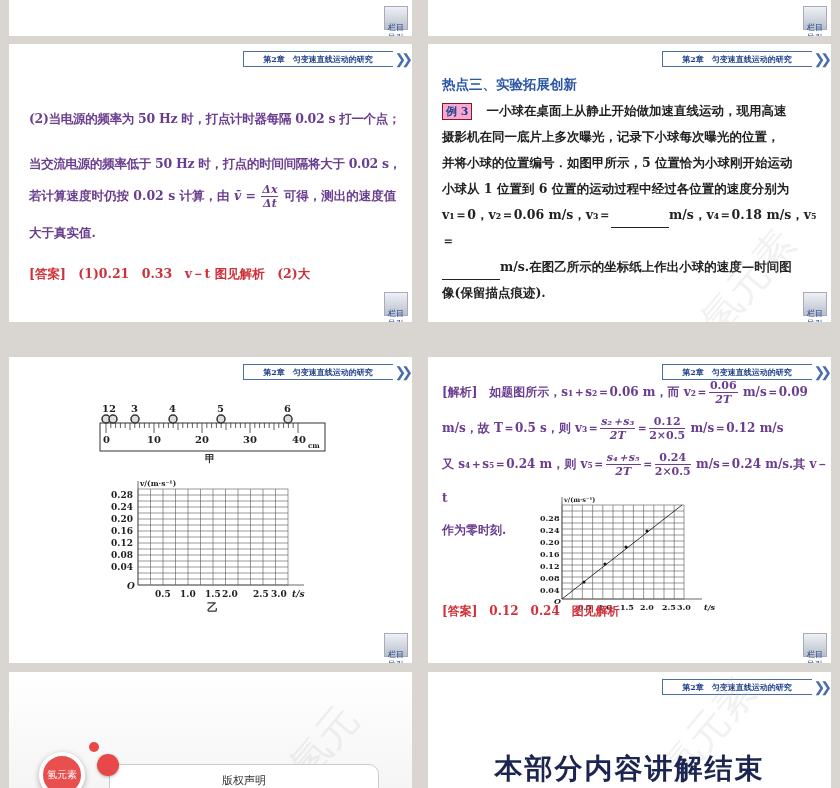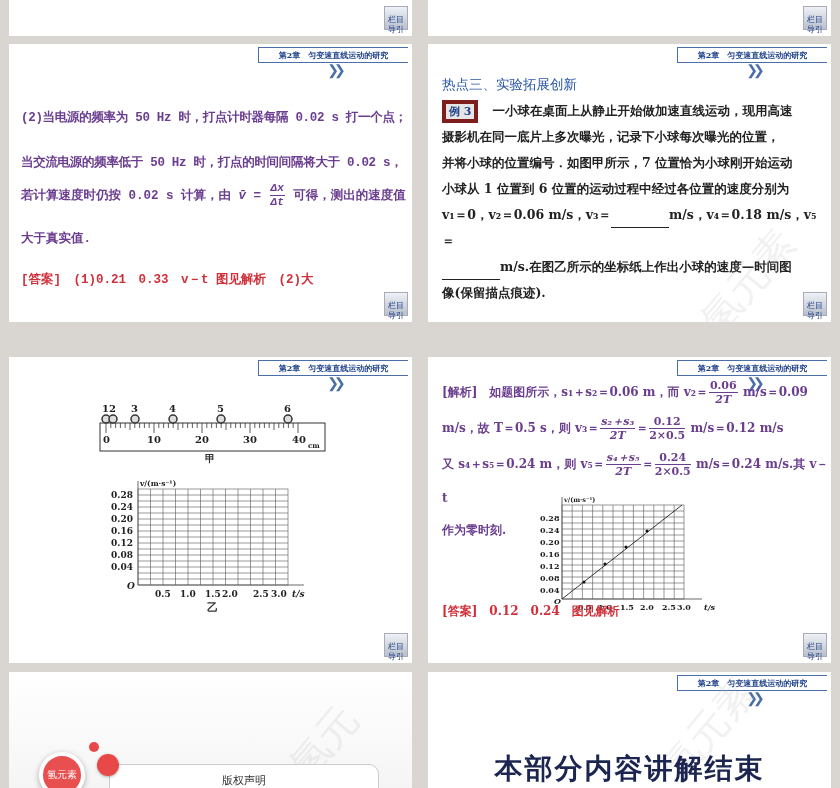--- a/index.html
+++ b/index.html
@@ -6,29 +6,29 @@
   body { width: 840px; height: 788px; background: #d9d5d0; position: relative; overflow: hidden; font-family: "DejaVu Serif", "Liberation Serif", serif; }
   .slide { position: absolute; background: #fff; overflow: hidden; }
   .s0 { left: 9px; top: -10px; width: 403px; height: 46px; }
   .s1 { left: 428px; top: -10px; width: 403px; height: 46px; }
   .s2 { left: 9px; top: 44px; width: 403px; height: 278px; }
   .s3 { left: 428px; top: 44px; width: 403px; height: 278px; }
   .s4 { left: 9px; top: 357px; width: 403px; height: 306px; }
   .s5 { left: 428px; top: 357px; width: 403px; height: 306px; }
   .s6 { left: 9px; top: 672px; width: 403px; height: 130px; background: linear-gradient(#fff, #f4f4f4); }
   .s7 { left: 428px; top: 672px; width: 403px; height: 130px; }
-  .nav-btn { position: absolute; right: 4px; bottom: 6px; width: 24px; height: 24px; background: linear-gradient(#eef1f6, #b9c0cc); border: 1px solid #aab; font-size: 8px; line-height: 10px; color: #1d3f8a; text-align: center; padding-top: 8px; font-family: "DejaVu Sans", sans-serif; }
-  .chap { position: absolute; right: 4px; top: 3px; height: 23px; display: flex; align-items: center; flex-direction: column; }
+  .nav-btn { position: absolute; right: 4px; bottom: 6px; width: 24px; height: 24px; background: linear-gradient(#eef1f6, #b9c0cc); border: 1px solid #aab; font-size: 8px; line-height: 10px; color: #1d3f8a; text-align: center; padding-top: 16px; font-family: "DejaVu Sans", sans-serif; }
+  .chap { position: absolute; right: 4px; top: 3px; height: 23px; display: flex; align-items: center; }
   .chap-box { height: 16px; border: 1px solid #4a6fa8; border-right: none; background: #fff; font-size: 8px; color: #1d3f8a; font-weight: bold; padding: 0 14px 0 14px; line-height: 14px; width: 150px; text-align: center; font-family: "DejaVu Serif", serif; }
   .chev { color: #4a6fa8; font-size: 14px; line-height: 14px; letter-spacing: -5px; font-family: "DejaVu Sans", sans-serif; margin-left: 2px; }
   .txt { position: absolute; font-size: 12.5px; line-height: 25px; color: #6a3d8f; font-weight: bold; }
   .red { color: #d0303a; font-weight: bold; }
   .dark { color: #222; }
-  .heading { color: #2a56a5; font-weight: normal; font-size: 13.5px; }
-  .ex-badge { display: inline-block; background: #e5e5e5; color: #1d3f8a; font-size: 11px; padding: 0 3px; line-height: 15px; border: 4px solid #7f1d1d; margin-right: 14px; }
+  .heading { color: #2a56a5; font-weight: bold; font-size: 13.5px; }
+  .ex-badge { display: inline-block; background: #f9a8d4; color: #1d3f8a; font-size: 11px; padding: 0 3px; line-height: 15px; border: 1px solid #7f1d1d; margin-right: 14px; }
   .blank { display: inline-block; width: 58px; border-bottom: 1px solid #222; height: 14px; vertical-align: bottom; }
   .frac { display: inline-block; vertical-align: middle; text-align: center; line-height: 13px; font-size: 11px; margin: 0 1px; }
   .frac span { display: block; }
   .frac .num { border-bottom: 1px solid currentColor; padding: 0 1px; }
   .ital { font-style: italic; }
   .watermark { position: absolute; font-size: 40px; color: rgba(180,180,180,0.18); transform: rotate(-50deg); font-family: "DejaVu Sans", sans-serif; pointer-events: none; }
   .grid-svg text { font-family: "DejaVu Serif", serif; font-weight: bold; }
   .ending { position: absolute; left: 0; right: 0; top: 78px; text-align: center; font-size: 28px; color: #1b2550; letter-spacing: 2px; font-family: "DejaVu Serif", serif; font-weight: bold; }
   .copy-card { position: absolute; left: 100px; top: 92px; width: 270px; height: 60px; border: 1px solid #ccc; border-radius: 10px; background: #fff; }
   .copy-title { position: absolute; left: 0; right: 0; top: 8px; text-align: center; font-size: 11px; color: #333; font-family: "DejaVu Sans", sans-serif; }
@@ -45,45 +45,45 @@
 
 <div class="slide s1">
   <div class="nav-btn"><span>栏目</span><br><span>导引</span></div>
 </div>
 
 <div class="slide s2">
   <div class="chap">
       <div class="chap-box">第2章　匀变速直线运动的研究</div>
       <span class="chev">❯❯</span>
     </div>
-  <div class="txt" style="left:12px; top:62px; width:390px;font-family:Liberation Mono, monospace;">
+  <div class="txt" style="left:20px; top:62px; width:390px;">
     <div style="letter-spacing:-0.3px">(2)当电源的频率为 50 Hz 时，打点计时器每隔 0.02 s 打一个点；</div>
     <div style="letter-spacing:-0.3px; margin-top:20px">当交流电源的频率低于 50 Hz 时，打点的时间间隔将大于 0.02 s，</div>
     <div style="margin-top:4px; line-height:32px;">
       <span>若计算速度时仍按 0.02 s 计算，由</span>
       <span class="ital">v̄ =</span>
       <span class="frac"><span class="num ital">Δx</span><span class="ital">Δt</span></span>
       <span>可得，测出的速度值</span>
     </div>
-    <div style="margin-top:15px">大于真实值.</div>
+    <div style="margin-top:8px">大于真实值.</div>
     <div class="red" style="margin-top:16px">[答案]　(1)0.21　0.33　v－t 图见解析　(2)大</div>
   </div>
   <div class="nav-btn"><span>栏目</span><br><span>导引</span></div>
 </div>
 
 <div class="slide s3">
   <div class="chap">
       <div class="chap-box">第2章　匀变速直线运动的研究</div>
       <span class="chev">❯❯</span>
     </div>
   <div class="heading" style="position:absolute; left:14px; top:32px;">热点三、实验拓展创新</div>
   <div class="txt dark" style="left:14px; top:54px; width:385px; font-size:12.5px; line-height:26px;">
     <div><span class="ex-badge">例 3</span><span>一小球在桌面上从静止开始做加速直线运动，现用高速</span></div>
     <div>摄影机在同一底片上多次曝光，记录下小球每次曝光的位置，</div>
-    <div>并将小球的位置编号．如图甲所示，7 位置恰为小球刚开始运动</div>
+    <div>并将小球的位置编号．如图甲所示，5 位置恰为小球刚开始运动</div>
     <div>小球从 1 位置到 6 位置的运动过程中经过各位置的速度分别为</div>
     <div><span>v₁＝0，v₂＝0.06  m/s，v₃＝</span><span class="blank"></span><span>m/s，v₄＝0.18  m/s，v₅＝</span></div>
     <div><span class="blank"></span><span>m/s.在图乙所示的坐标纸上作出小球的速度—时间图</span></div>
     <div>像(保留描点痕迹).</div>
   </div>
   <div class="watermark" style="left:260px; top:210px;">氢元素</div>
   <div class="nav-btn"><span>栏目</span><br><span>导引</span></div>
 </div>
 
 <div class="slide s4">

